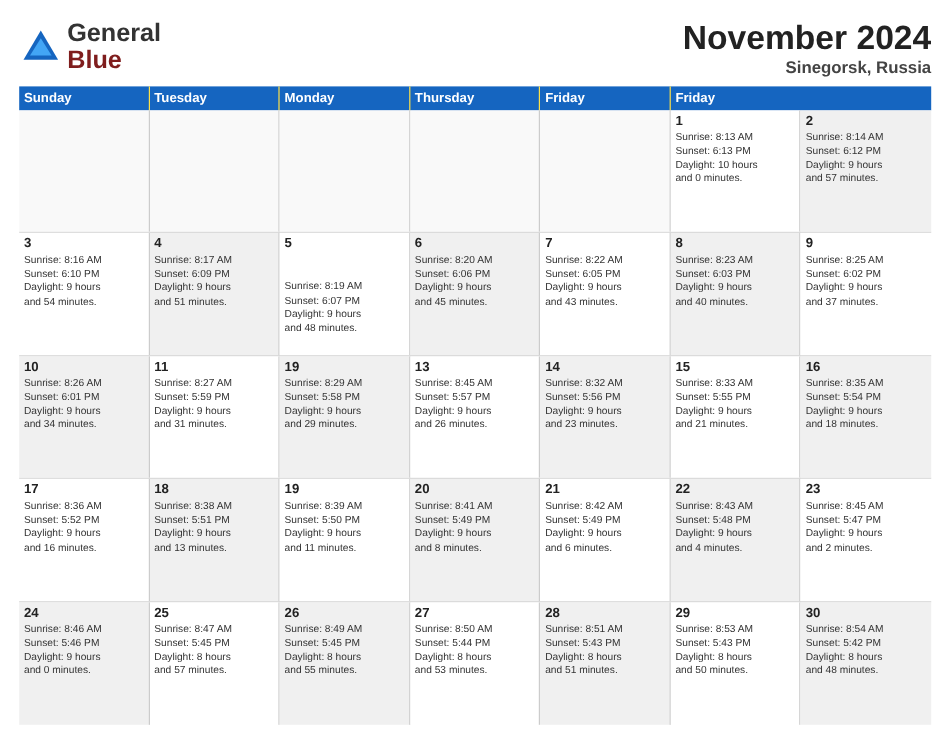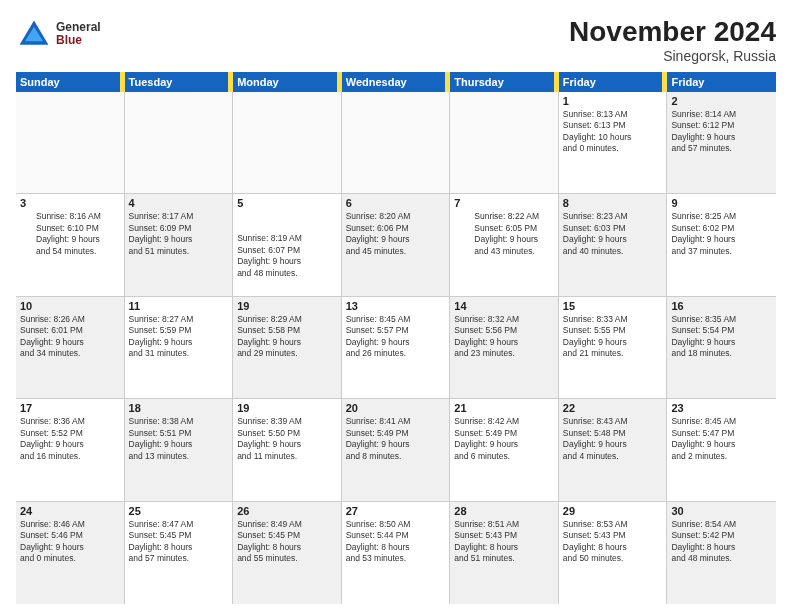--- a/index.html
+++ b/index.html
@@ -22,62 +22,62 @@
       justify-content: space-between;
       align-items: flex-start;
       margin-bottom: 8px;
     }
     .logo {
       display: flex;
       align-items: center;
       gap: 4px;
     }
     .logo-text {
-      font-size: 12px;
+      font-size: 21px;
       font-weight: bold;
       line-height: 1.1;
     }
     .logo-general { color: #333; }
     .logo-blue { color: #7f1d1d; }
     .logo-icon {
       width: 36px;
       height: 36px;
     }
     .title-block {
       text-align: right;
       margin-left: 32px;
     }
     .title-block h1 {
       font-size: 28px;
       font-weight: bold;
       color: #222;
     }
     .title-block h2 {
       font-size: 14px;
-      font-weight: normal;
+      font-weight: bold;
       color: #444;
       text-align: right;
     }
     .calendar {
       flex: 1;
       display: flex;
       flex-direction: column;
     }
     .cal-header {
       display: grid;
       grid-template-columns: repeat(7, 1fr);
       background: #1565c0;
     }
     .cal-header-cell {
       color: #fff;
       font-size: 11px;
       font-weight: bold;
       padding: 4px 4px;
       text-align: left;
-      border-right: 5px solid #fde047;
+      border-right: 1px solid #fde047;
     }
     .cal-header-cell:last-child { border-right: none; }
     .cal-body {
       display: grid;
       grid-template-rows: repeat(5, 1fr);
       flex: 1;
     }
     .cal-row {
       display: grid;
       grid-template-columns: repeat(7, 1fr);
@@ -127,21 +127,20 @@
       <h1>November 2024</h1>
       <h2>Sinegorsk, Russia</h2>
     </div>
   </div>
 
   <div class="calendar">
     <div class="cal-header">
       <div class="cal-header-cell">Sunday</div>
       <div class="cal-header-cell">Tuesday</div>
       <div class="cal-header-cell">Monday</div>
-      <div class="cal-header-cell">Wednesday</div>
       <div class="cal-header-cell">Thursday</div>
       <div class="cal-header-cell">Friday</div>
       <div class="cal-header-cell">Friday</div>
     </div>
     <div class="cal-body" id="cal-body">
     <div class="cal-row">
           <div class="cal-cell empty"></div>
           <div class="cal-cell empty"></div>
           <div class="cal-cell empty"></div>
           <div class="cal-cell empty"></div>
@@ -157,21 +156,21 @@
             <span class="day-num">2</span>
             <div class="cell-text" style="white-space: pre-line;">Sunrise: 8:14 AM
 Sunset: 6:12 PM
 Daylight: 9 hours
 and 57 minutes.</div>
           </div>
         </div>
         <div class="cal-row">
           <div class="cal-cell">
             <span class="day-num">3</span>
-            <div class="cell-text" style="white-space: pre-line; margin-left: 16px;">Sunrise: 8:16 AM
+            <div class="cell-text" style="white-space: pre-line;">Sunrise: 8:16 AM
 Sunset: 6:10 PM
 Daylight: 9 hours
 and 54 minutes.</div>
           </div>
           <div class="cal-cell shaded">
             <span class="day-num">4</span>
             <div class="cell-text" style="white-space: pre-line;">Sunrise: 8:17 AM
 Sunset: 6:09 PM
 Daylight: 9 hours
 and 51 minutes.</div>
@@ -185,21 +184,21 @@
           </div>
           <div class="cal-cell shaded">
             <span class="day-num">6</span>
             <div class="cell-text" style="white-space: pre-line;">Sunrise: 8:20 AM
 Sunset: 6:06 PM
 Daylight: 9 hours
 and 45 minutes.</div>
           </div>
           <div class="cal-cell">
             <span class="day-num">7</span>
-            <div class="cell-text" style="white-space: pre-line; margin-left: 20px;">Sunrise: 8:22 AM
+            <div class="cell-text" style="white-space: pre-line;">Sunrise: 8:22 AM
 Sunset: 6:05 PM
 Daylight: 9 hours
 and 43 minutes.</div>
           </div>
           <div class="cal-cell shaded">
             <span class="day-num">8</span>
             <div class="cell-text" style="white-space: pre-line;">Sunrise: 8:23 AM
 Sunset: 6:03 PM
 Daylight: 9 hours
 and 40 minutes.</div>

